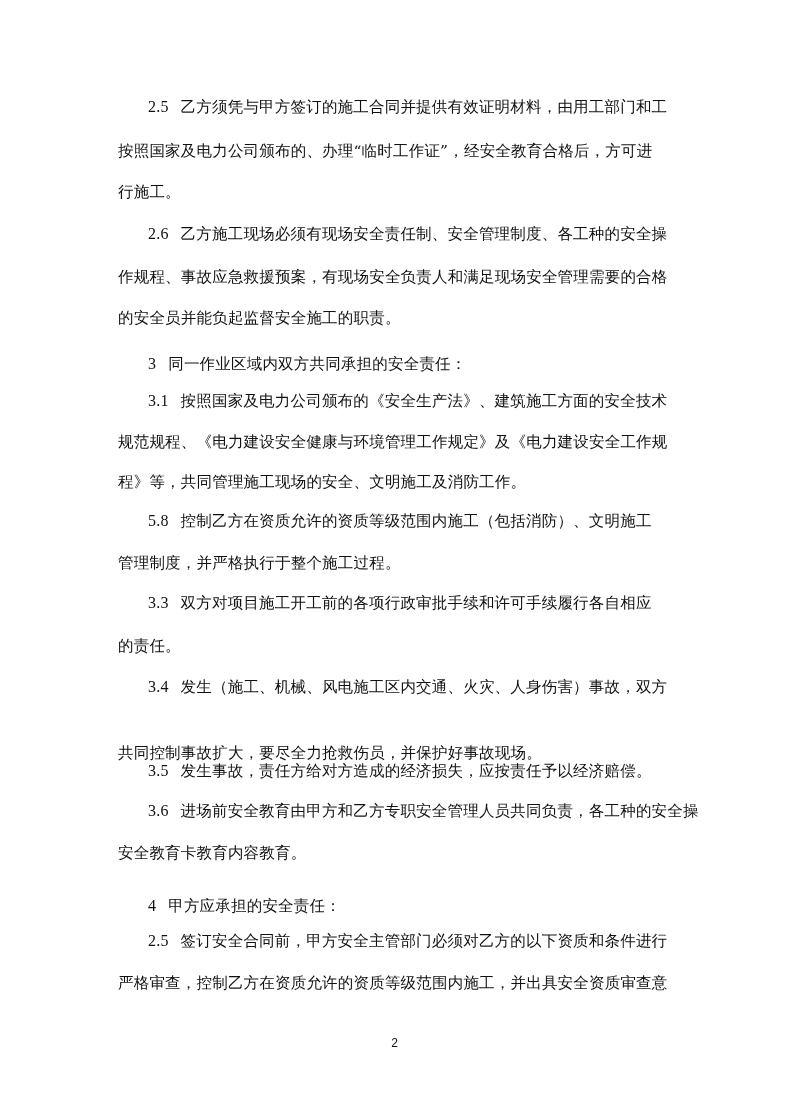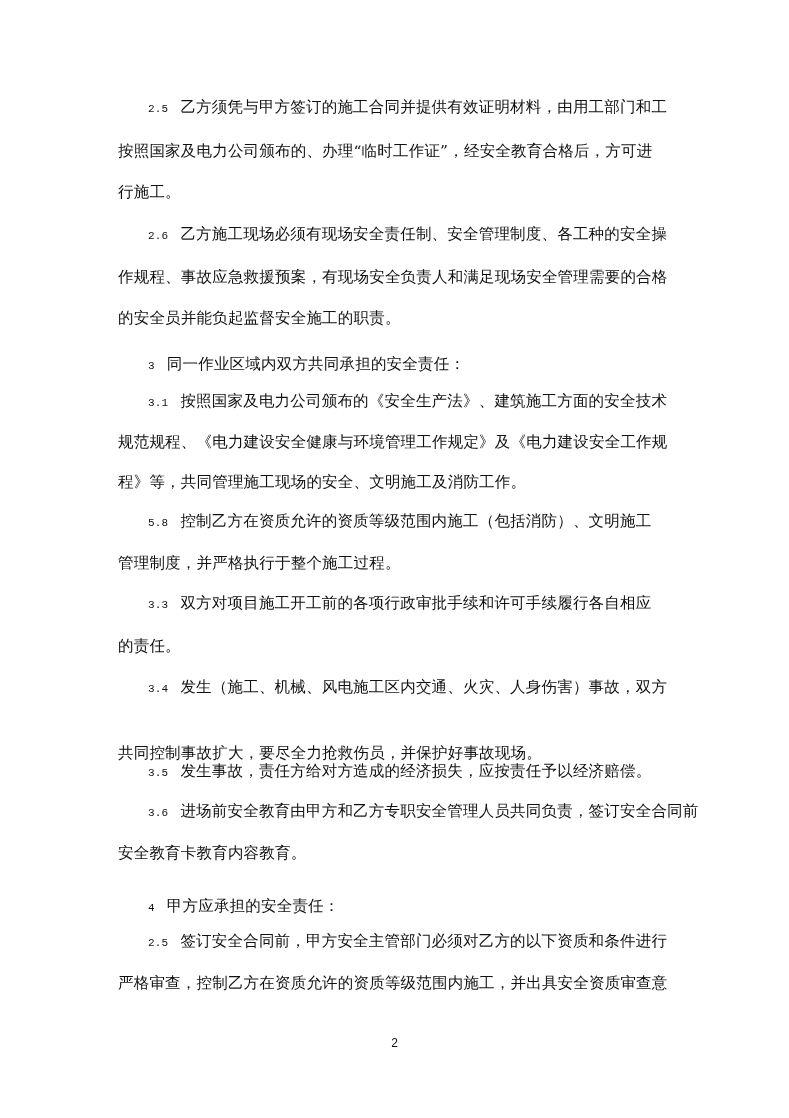--- a/index.html
+++ b/index.html
@@ -1,21 +1,21 @@
 <!DOCTYPE html>
 <html><head>
 <meta charset="utf-8">
 <style>
   html, body { margin: 0; padding: 0; background: #ffffff; }
   body { width: 789px; height: 1118px; position: relative; overflow: hidden;
          font-family: "DejaVu Serif", "Liberation Serif", serif; color: #111; }
   .line { position: absolute; left: 118px; width: 556px; font-size: 15.5px;
           line-height: 20px; white-space: nowrap; overflow: visible; letter-spacing: 0.2px; }
   .indent { left: 148px; width: 526px; }
-  .num { font-family: Liberation Mono, monospace; font-size: 11px; margin-right: 12px; }
+  .num { font-family: Liberation Serif, serif; font-size: 16px; margin-right: 12px; }
   .pageno { position: absolute; left: 0; width: 789px; top: 1036px; text-align: center;
             font-family: "Liberation Sans", sans-serif; font-size: 12px; }
 </style>
 </head>
 <body>
 
 <div>
 
   <div class="line indent" style="top:97px"><span class="num">2.5</span><span>乙方须凭与甲方签订的施工合同并提供有效证明材料，由用工部门和工</span></div>
   <div class="line" style="top:141px">按照国家及电力公司颁布的、办理“临时工作证”，经安全教育合格后，方可进</div>
@@ -35,21 +35,21 @@
   <div class="line" style="top:553px">管理制度，并严格执行于整个施工过程。</div>
 
   <div class="line indent" style="top:593px"><span class="num">3.3</span><span>双方对项目施工开工前的各项行政审批手续和许可手续履行各自相应</span></div>
   <div class="line" style="top:636px">的责任。</div>
 
   <div class="line indent" style="top:677px"><span class="num">3.4</span><span>发生（施工、机械、风电施工区内交通、火灾、人身伤害）事故，双方</span></div>
   <div class="line" style="top:743px">共同控制事故扩大，要尽全力抢救伤员，并保护好事故现场。</div>
 
   <div class="line indent" style="top:761px"><span class="num">3.5</span><span>发生事故，责任方给对方造成的经济损失，应按责任予以经济赔偿。</span></div>
 
-  <div class="line indent" style="top:801px"><span class="num">3.6</span><span>进场前安全教育由甲方和乙方专职安全管理人员共同负责，签订安全合同前</span></div>
+  <div class="line indent" style="top:801px"><span class="num">3.6</span><span>进场前安全教育由甲方和乙方专职安全管理人员共同负责，各工种的安全操</span></div>
   <div class="line" style="top:843px">安全教育卡教育内容教育。</div>
 
   <div class="line indent" style="top:896px"><span class="num">4</span><span>甲方应承担的安全责任：</span></div>
 
   <div class="line indent" style="top:931px"><span class="num">2.5</span><span>签订安全合同前，甲方安全主管部门必须对乙方的以下资质和条件进行</span></div>
   <div class="line" style="top:973px">严格审查，控制乙方在资质允许的资质等级范围内施工，并出具安全资质审查意</div>
 
   <div class="pageno">2</div>
 </div>
 

